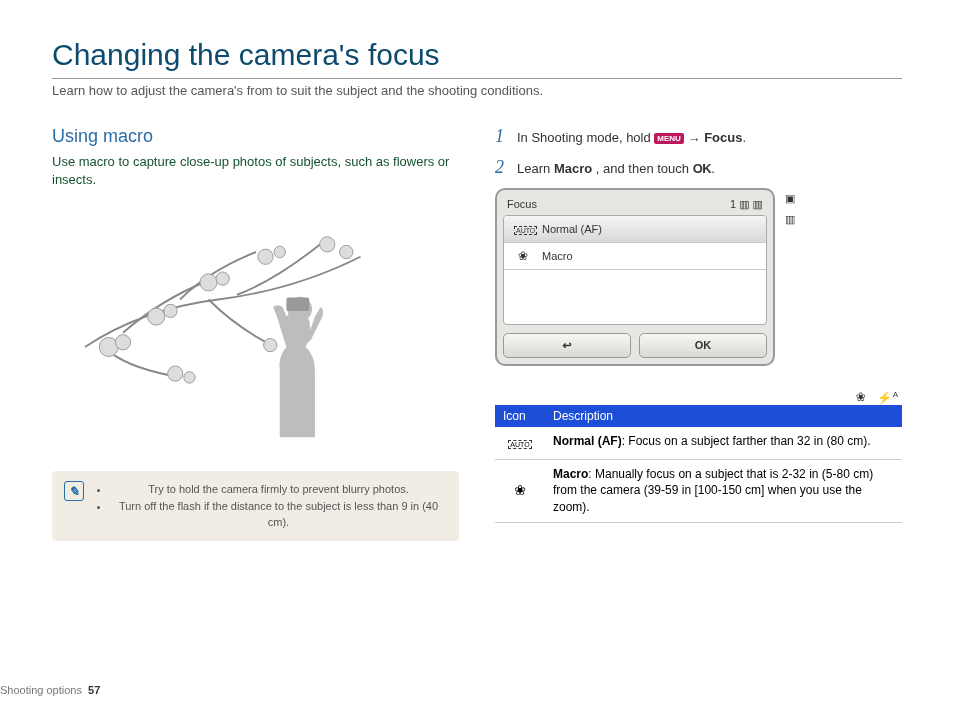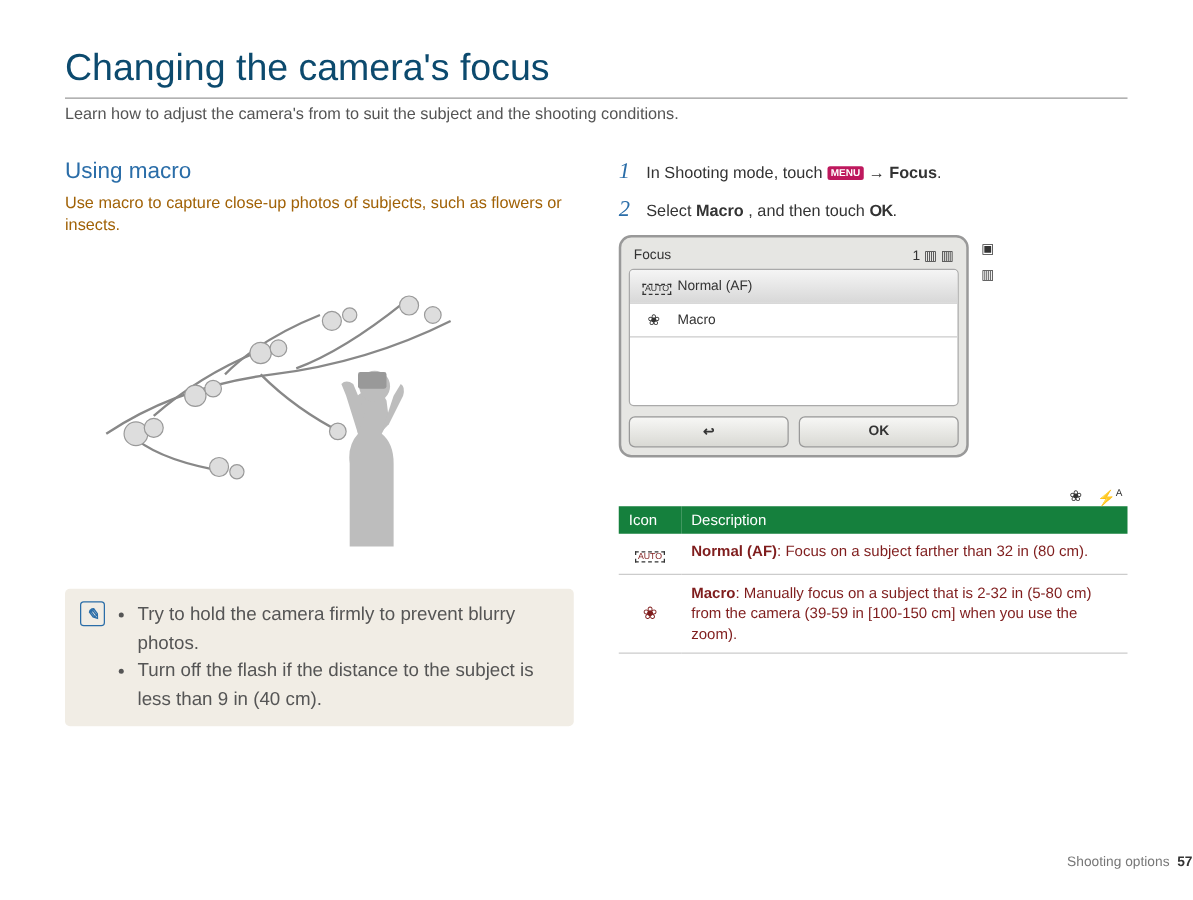--- a/index.html
+++ b/index.html
@@ -33,21 +33,21 @@
   }
   .col { flex: 1; }
   h2.section {
     color: #2a6da8;
     font-size: 18px;
     font-weight: 400;
     margin-bottom: 6px;
   }
   .section-desc {
     font-size: 13px;
-    color: #a16207;
+    color: #14532d;
     line-height: 1.4;
     margin-bottom: 14px;
   }
   .illustration {
     width: 100%;
     height: 250px;
     display: flex;
     align-items: center;
     justify-content: center;
   }
@@ -64,21 +64,21 @@
     width: 20px; height: 20px;
     border: 1.5px solid #2a6da8;
     border-radius: 3px;
     color: #2a6da8;
     font-size: 13px;
     display:flex;align-items:center;justify-content:center;
     flex-shrink:0;
     font-style: italic;
     font-weight: bold;
   }
-  .tip-list { list-style: disc; padding-left: 16px; font-size: 15px; color:#555; line-height:1.5; }
+  .tip-list { list-style: disc; padding-left: 16px; font-size: 11px; color:#555; line-height:1.5;text-align:center; }
   .step { display: flex; gap: 8px; font-size: 13px; color:#333; margin-bottom: 10px; align-items: baseline; }
   .step-num { color:#2a6da8; font-size:18px; font-style: italic; font-family: Georgia, serif; width: 14px; }
   .menu-badge {
     display:inline-block; background:#be185d; color:#fff; font-size:8px; font-weight:bold;
     padding:1px 3px; border-radius:2px; vertical-align: middle;
   }
   .ok-inline { font-weight: bold; font-family: "Arial Narrow", Arial; letter-spacing: -0.5px; }
   
   .screen-wrap { display:flex; gap:10px; align-items:flex-start; margin: 8px 0 18px 0; }
   .screen {
@@ -109,29 +109,29 @@
   .screen-btn {
     flex:1; text-align:center; font-size:11px; font-weight:bold;
     background: linear-gradient(#f7f7f5,#d9d9d4);
     border:1px solid #999; border-radius:5px; padding:5px 0;
   }
   .side-icons { display:flex; flex-direction:column; gap:8px; font-size:11px; color:#333; padding-top:4px; }
   .bottom-icons { display:flex; gap:12px; justify-content:flex-end; padding: 6px 4px 0 0; font-size:12px; }
   
   .desc-table { width:100%; border-collapse: collapse; font-size:12px; }
   .desc-table th {
-    background:#15803d; color:#fff; font-weight:400; text-align:left;
+    background:#1d4ed8; color:#fff; font-weight:400; text-align:left;
     padding:4px 8px; font-size:12px;
   }
   .desc-table th:first-child { width: 50px; }
-  .desc-table td { padding:6px 8px; border-bottom:1px solid #ccc; vertical-align: top; line-height:1.4; color:#7f1d1d; }
+  .desc-table td { padding:6px 8px; border-bottom:1px solid #ccc; vertical-align: top; line-height:1.4; color:#000000; }
   .desc-table td.icon-cell { text-align:center; vertical-align: middle; font-size:14px; }
   .footer {
     position:absolute; bottom: 24px; left:0; right:0;
-    text-align:right; font-size:11px; color:#777;
+    text-align:left; font-size:11px; color:#777;
   }
   .footer .pn { color:#333; font-weight:bold; }
   .auto-frame { display:inline-block; border:1.5px dashed #333; font-size:7px; padding:0 1px; line-height:1; }
 </style>
 </head>
 <body>
 
 <h1 class="page-title">Changing the camera's focus</h1>
 <div class="subtitle">Learn how to adjust the camera's from to suit the subject and the shooting conditions.</div>
 
@@ -185,30 +185,30 @@
         <li>Try to hold the camera firmly to prevent blurry photos.</li>
         <li>Turn off the flash if the distance to the subject is less than 9 in (40 cm).</li>
       </ul>
     </div>
   </div>
 
   <div class="col">
     <div class="step">
       <span class="step-num">1</span>
       <span>
-        <span>In Shooting mode, touch </span>
+        <span>In Shooting mode, hold </span>
         <span class="menu-badge">MENU</span>
         <span> → </span>
         <b>Focus</b><span>.</span>
       </span>
     </div>
     <div class="step">
       <span class="step-num">2</span>
       <span>
-        <span>Select </span>
+        <span>Learn </span>
         <b>Macro</b>
         <span>, and then touch </span>
         <span class="ok-inline">OK</span><span>.</span>
       </span>
     </div>
 
     <div class="screen-wrap">
       <div class="screen">
         <div class="screen-head">
           <span>Focus</span>

